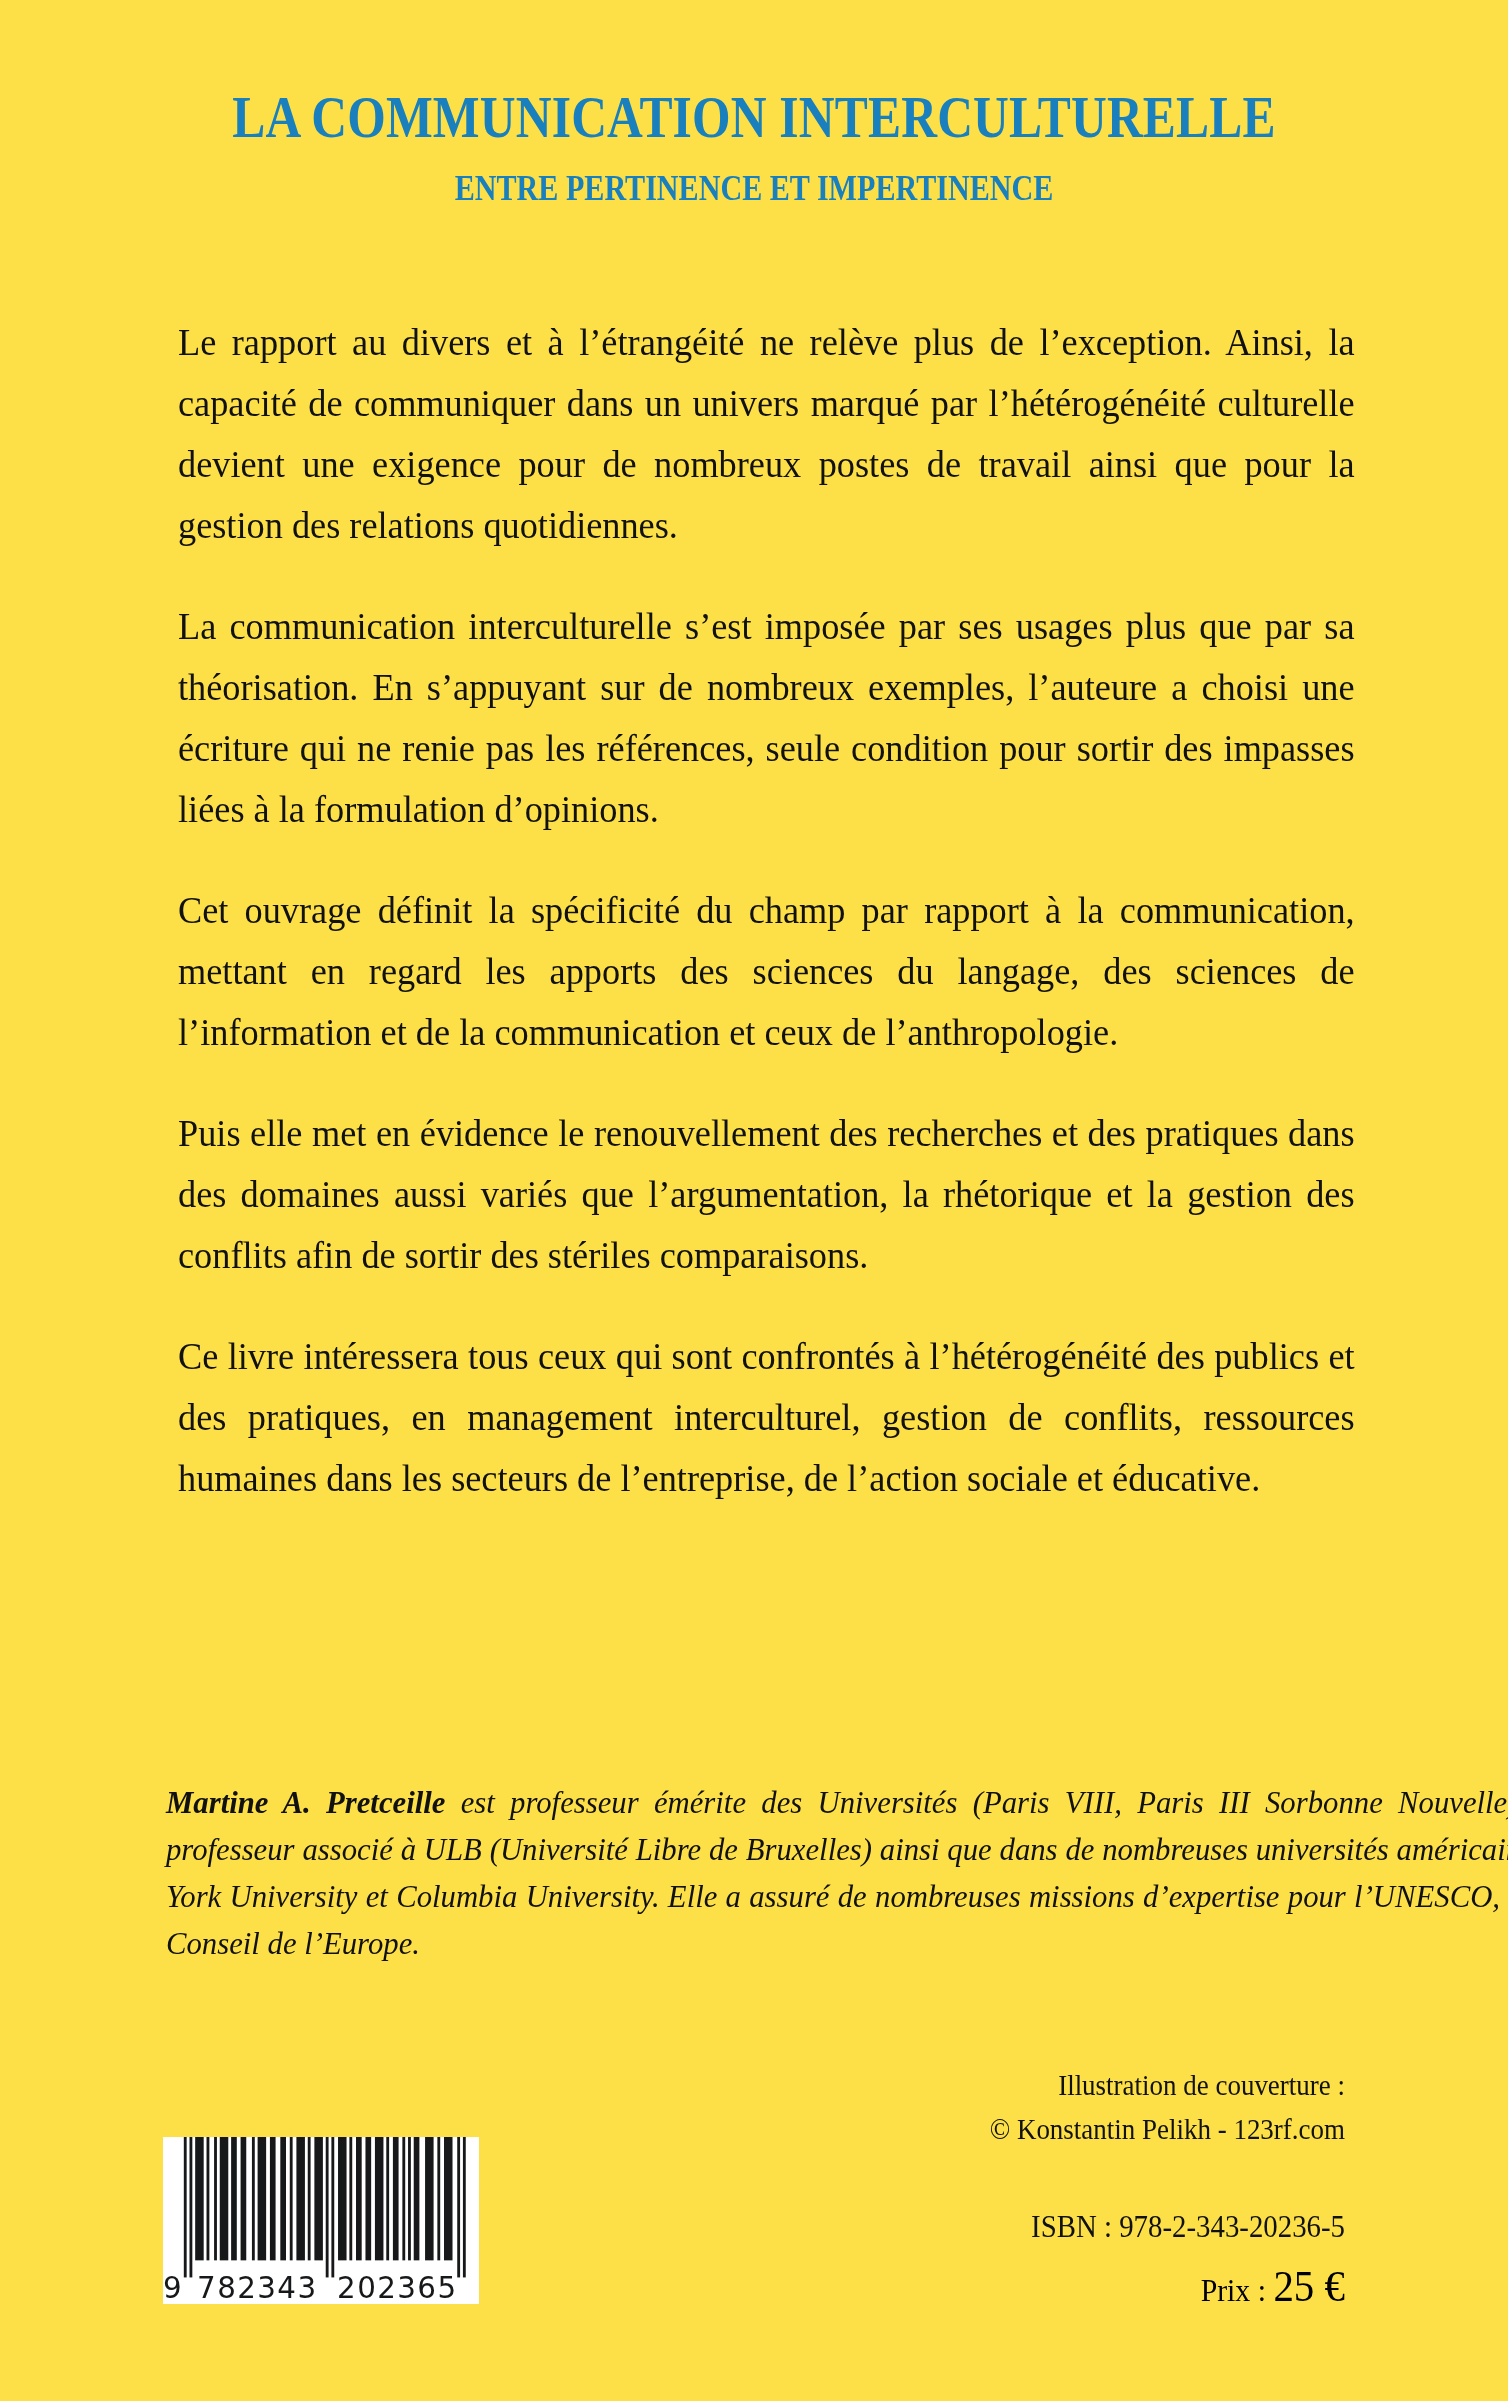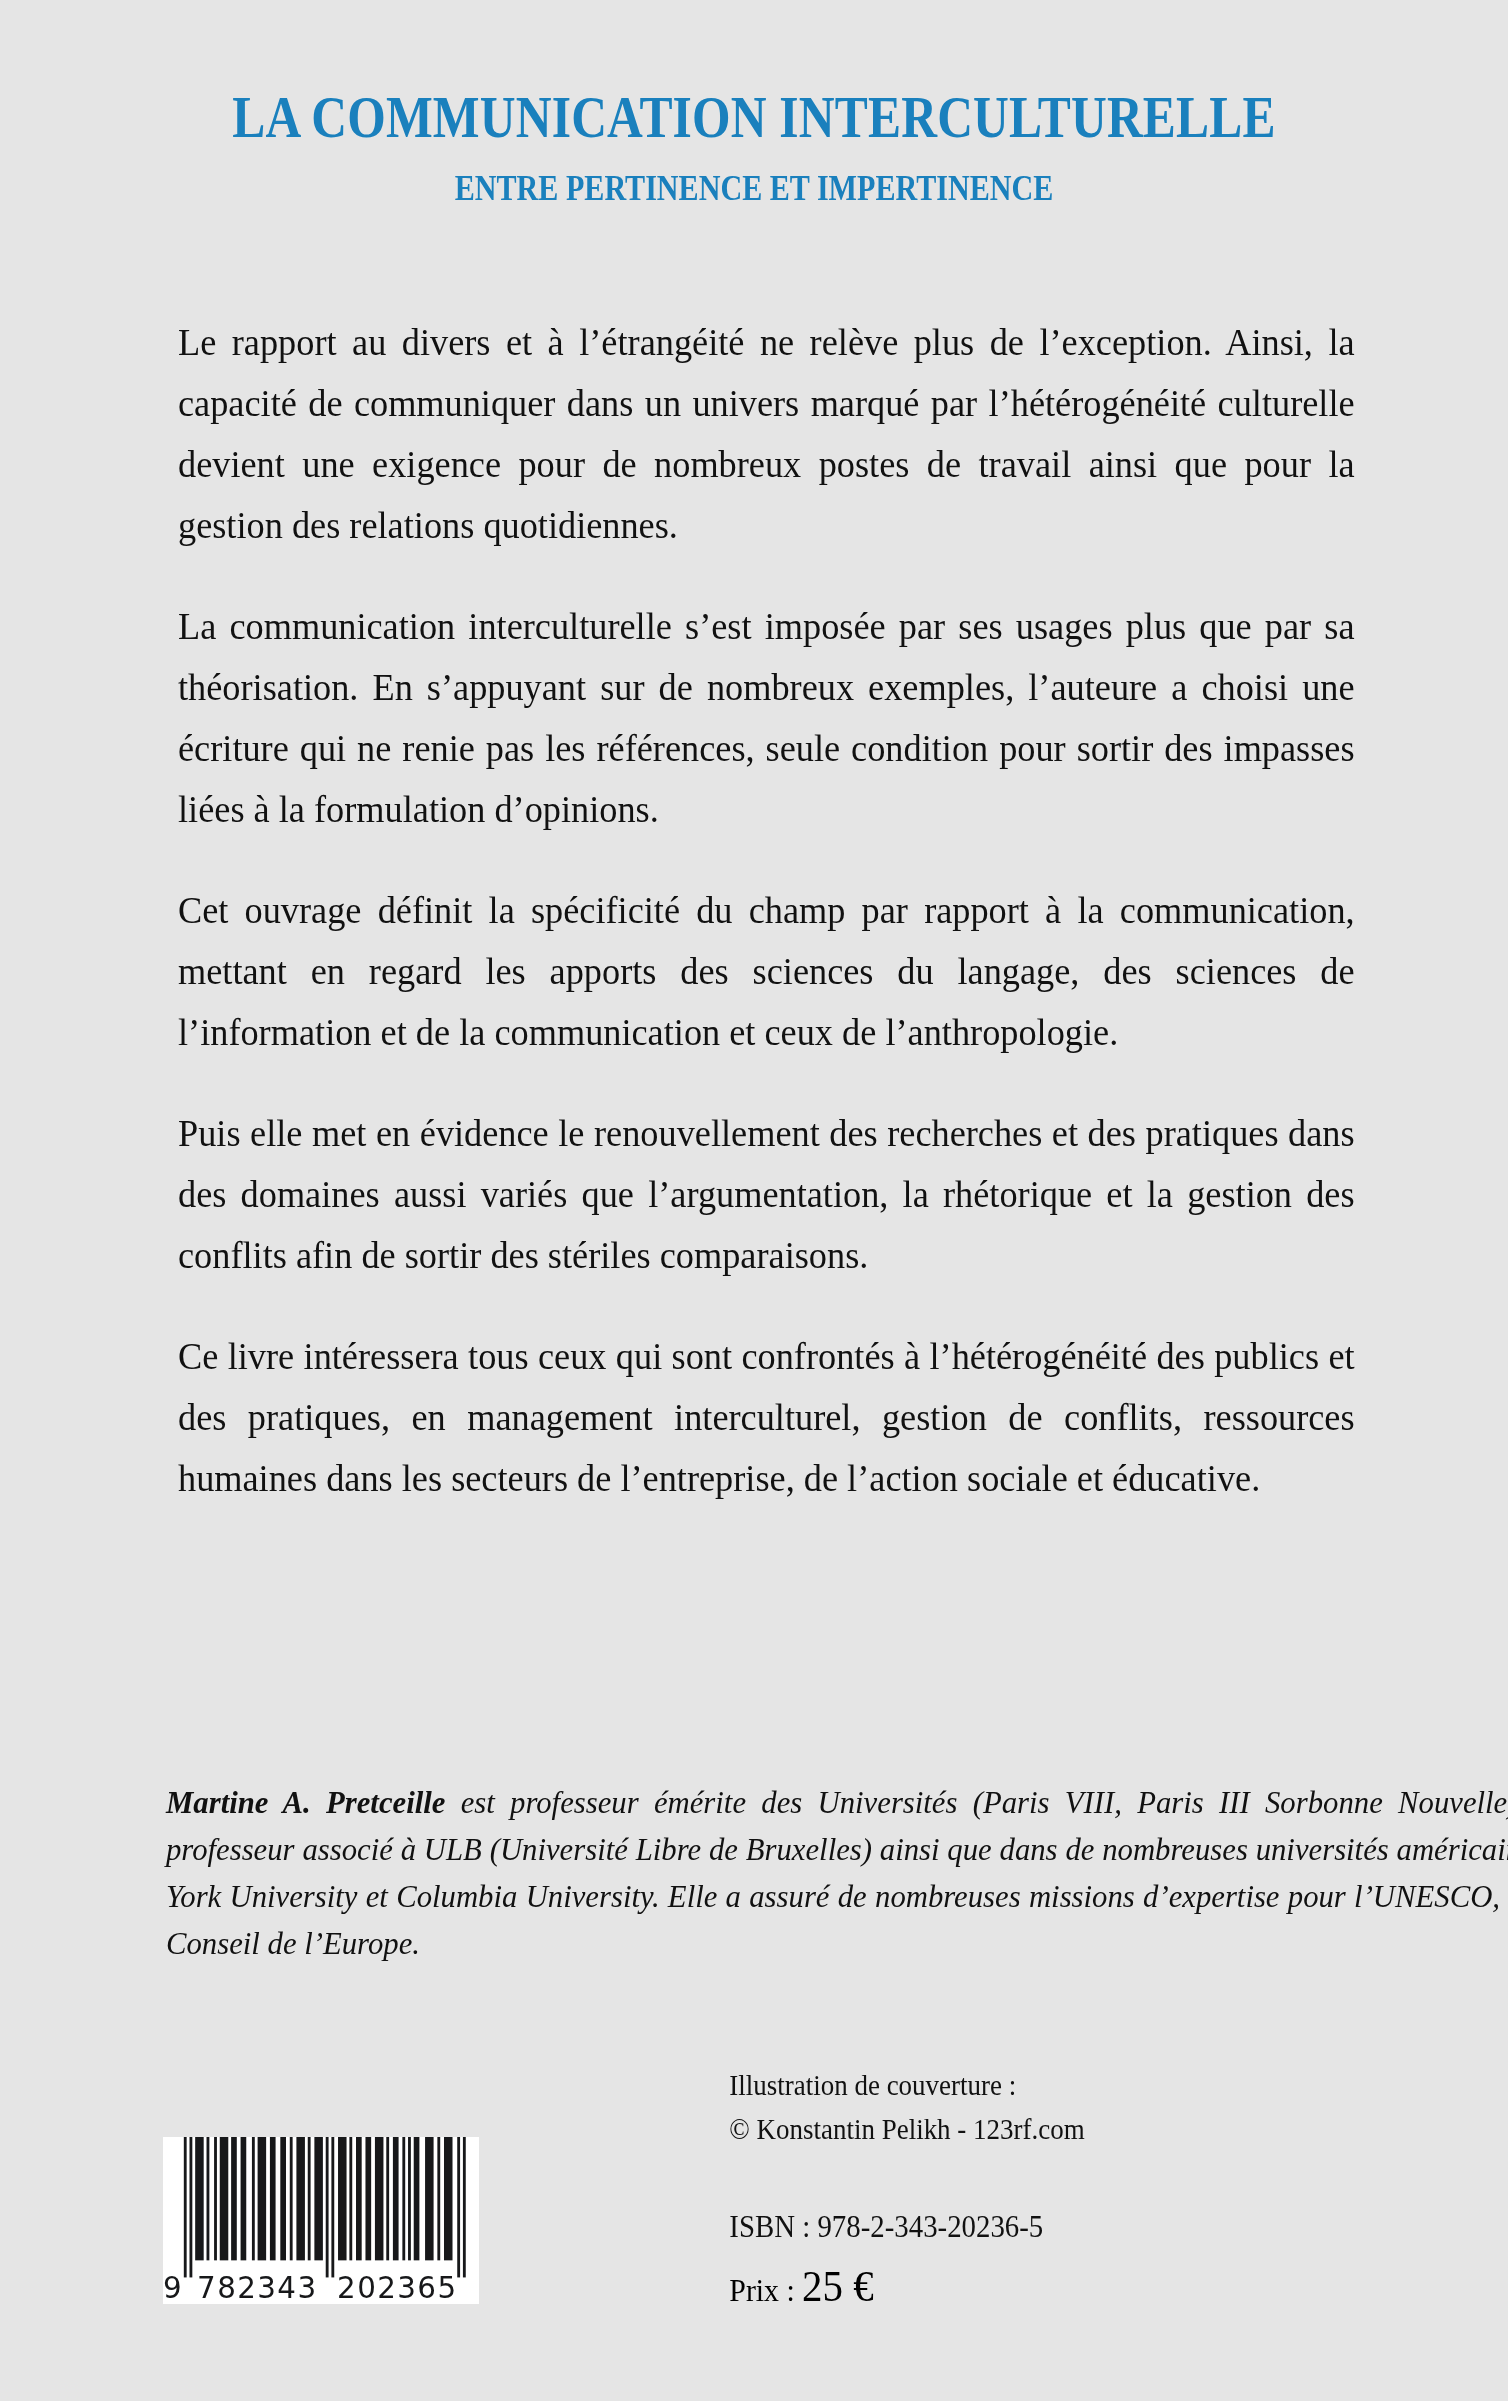--- a/index.html
+++ b/index.html
@@ -12,21 +12,21 @@
     height: 2402px;
     position: relative;
     font-family: "Liberation Serif", "DejaVu Serif", serif;
     color: #000000;
     overflow: hidden;
   }
 
   .page {
     position: absolute;
     inset: 0;
-    background: #e5e5e5;
+    background: #fde047;
   }
 
   
   .title-block {
     position: absolute;
     left: 114px;
     right: 114px;
     top: 87px;
     text-align: center;
   }
@@ -117,20 +117,21 @@
     width: 316px;
     height: 167px;
   }
 
   
   .imprint {
     position: absolute;
     right: 163px;
     top: 0;
     width: 662px;
+    text-align: right;
   }
   .imprint-line {
     font-family: "Liberation Serif", "DejaVu Serif", serif;
     font-size: 29px;
     line-height: 44px;
     color: #111111;
     transform: scaleX(0.93);
     transform-origin: right center;
     white-space: nowrap;
   }

